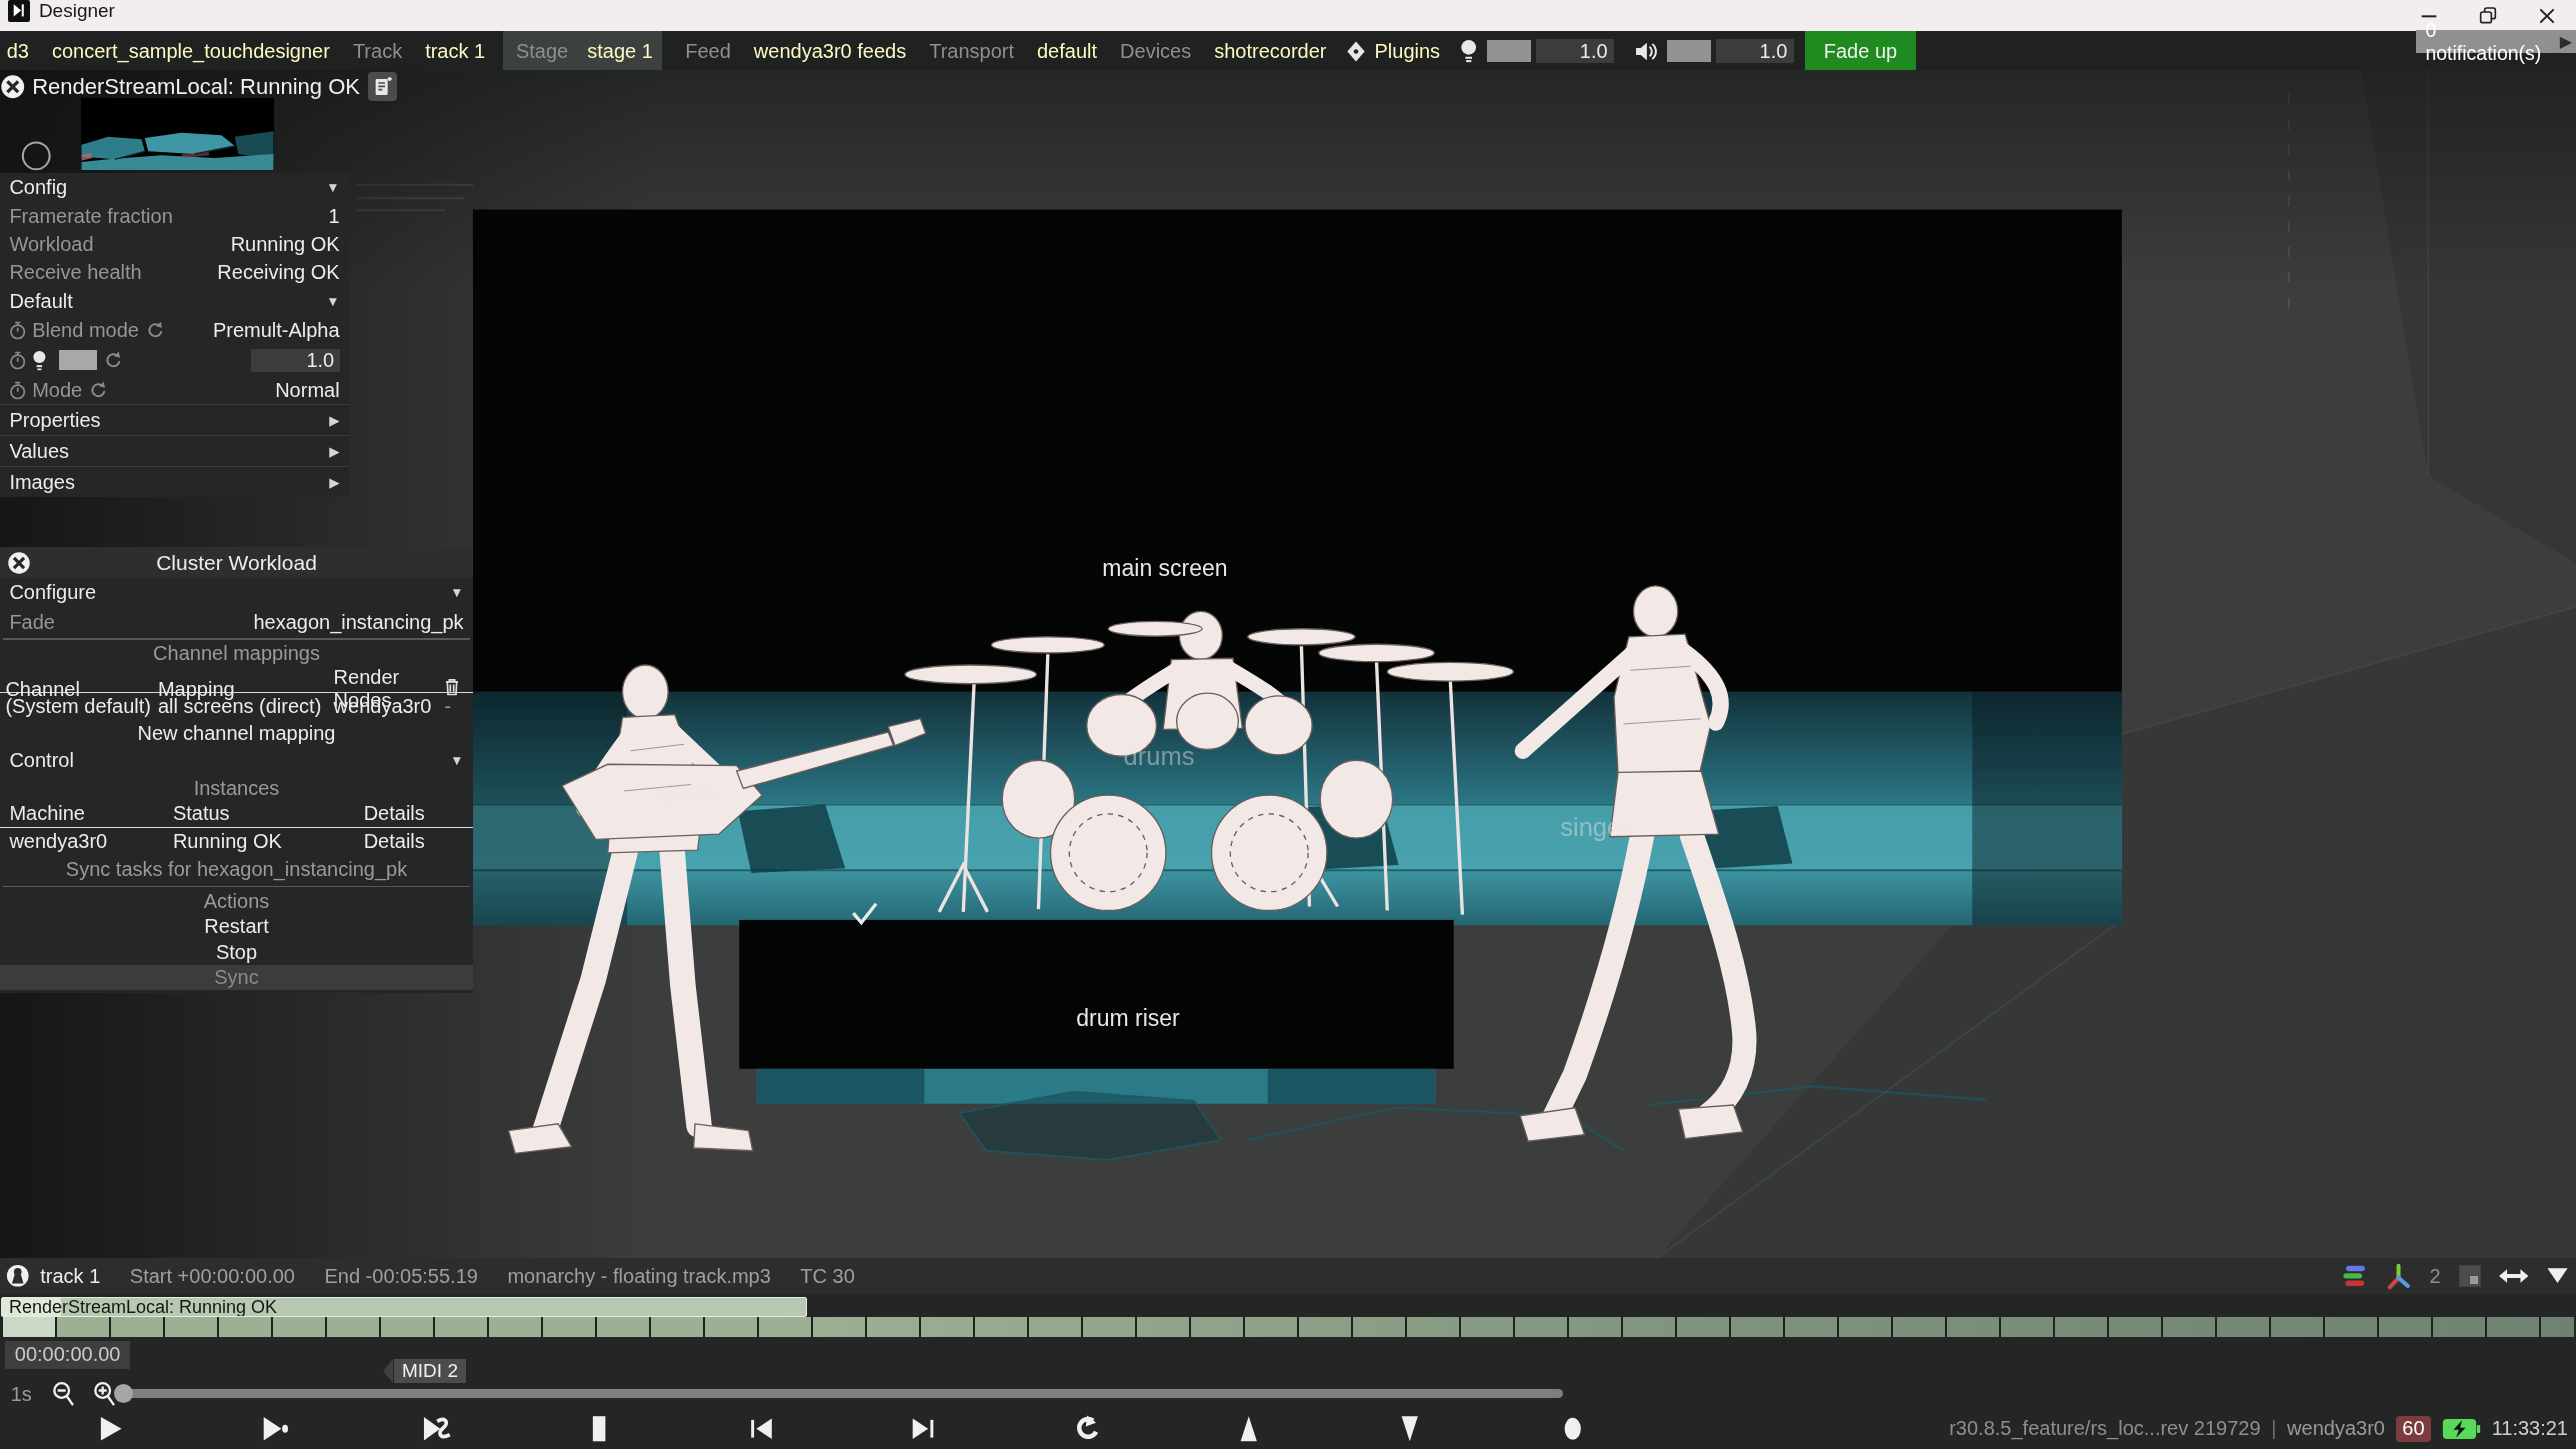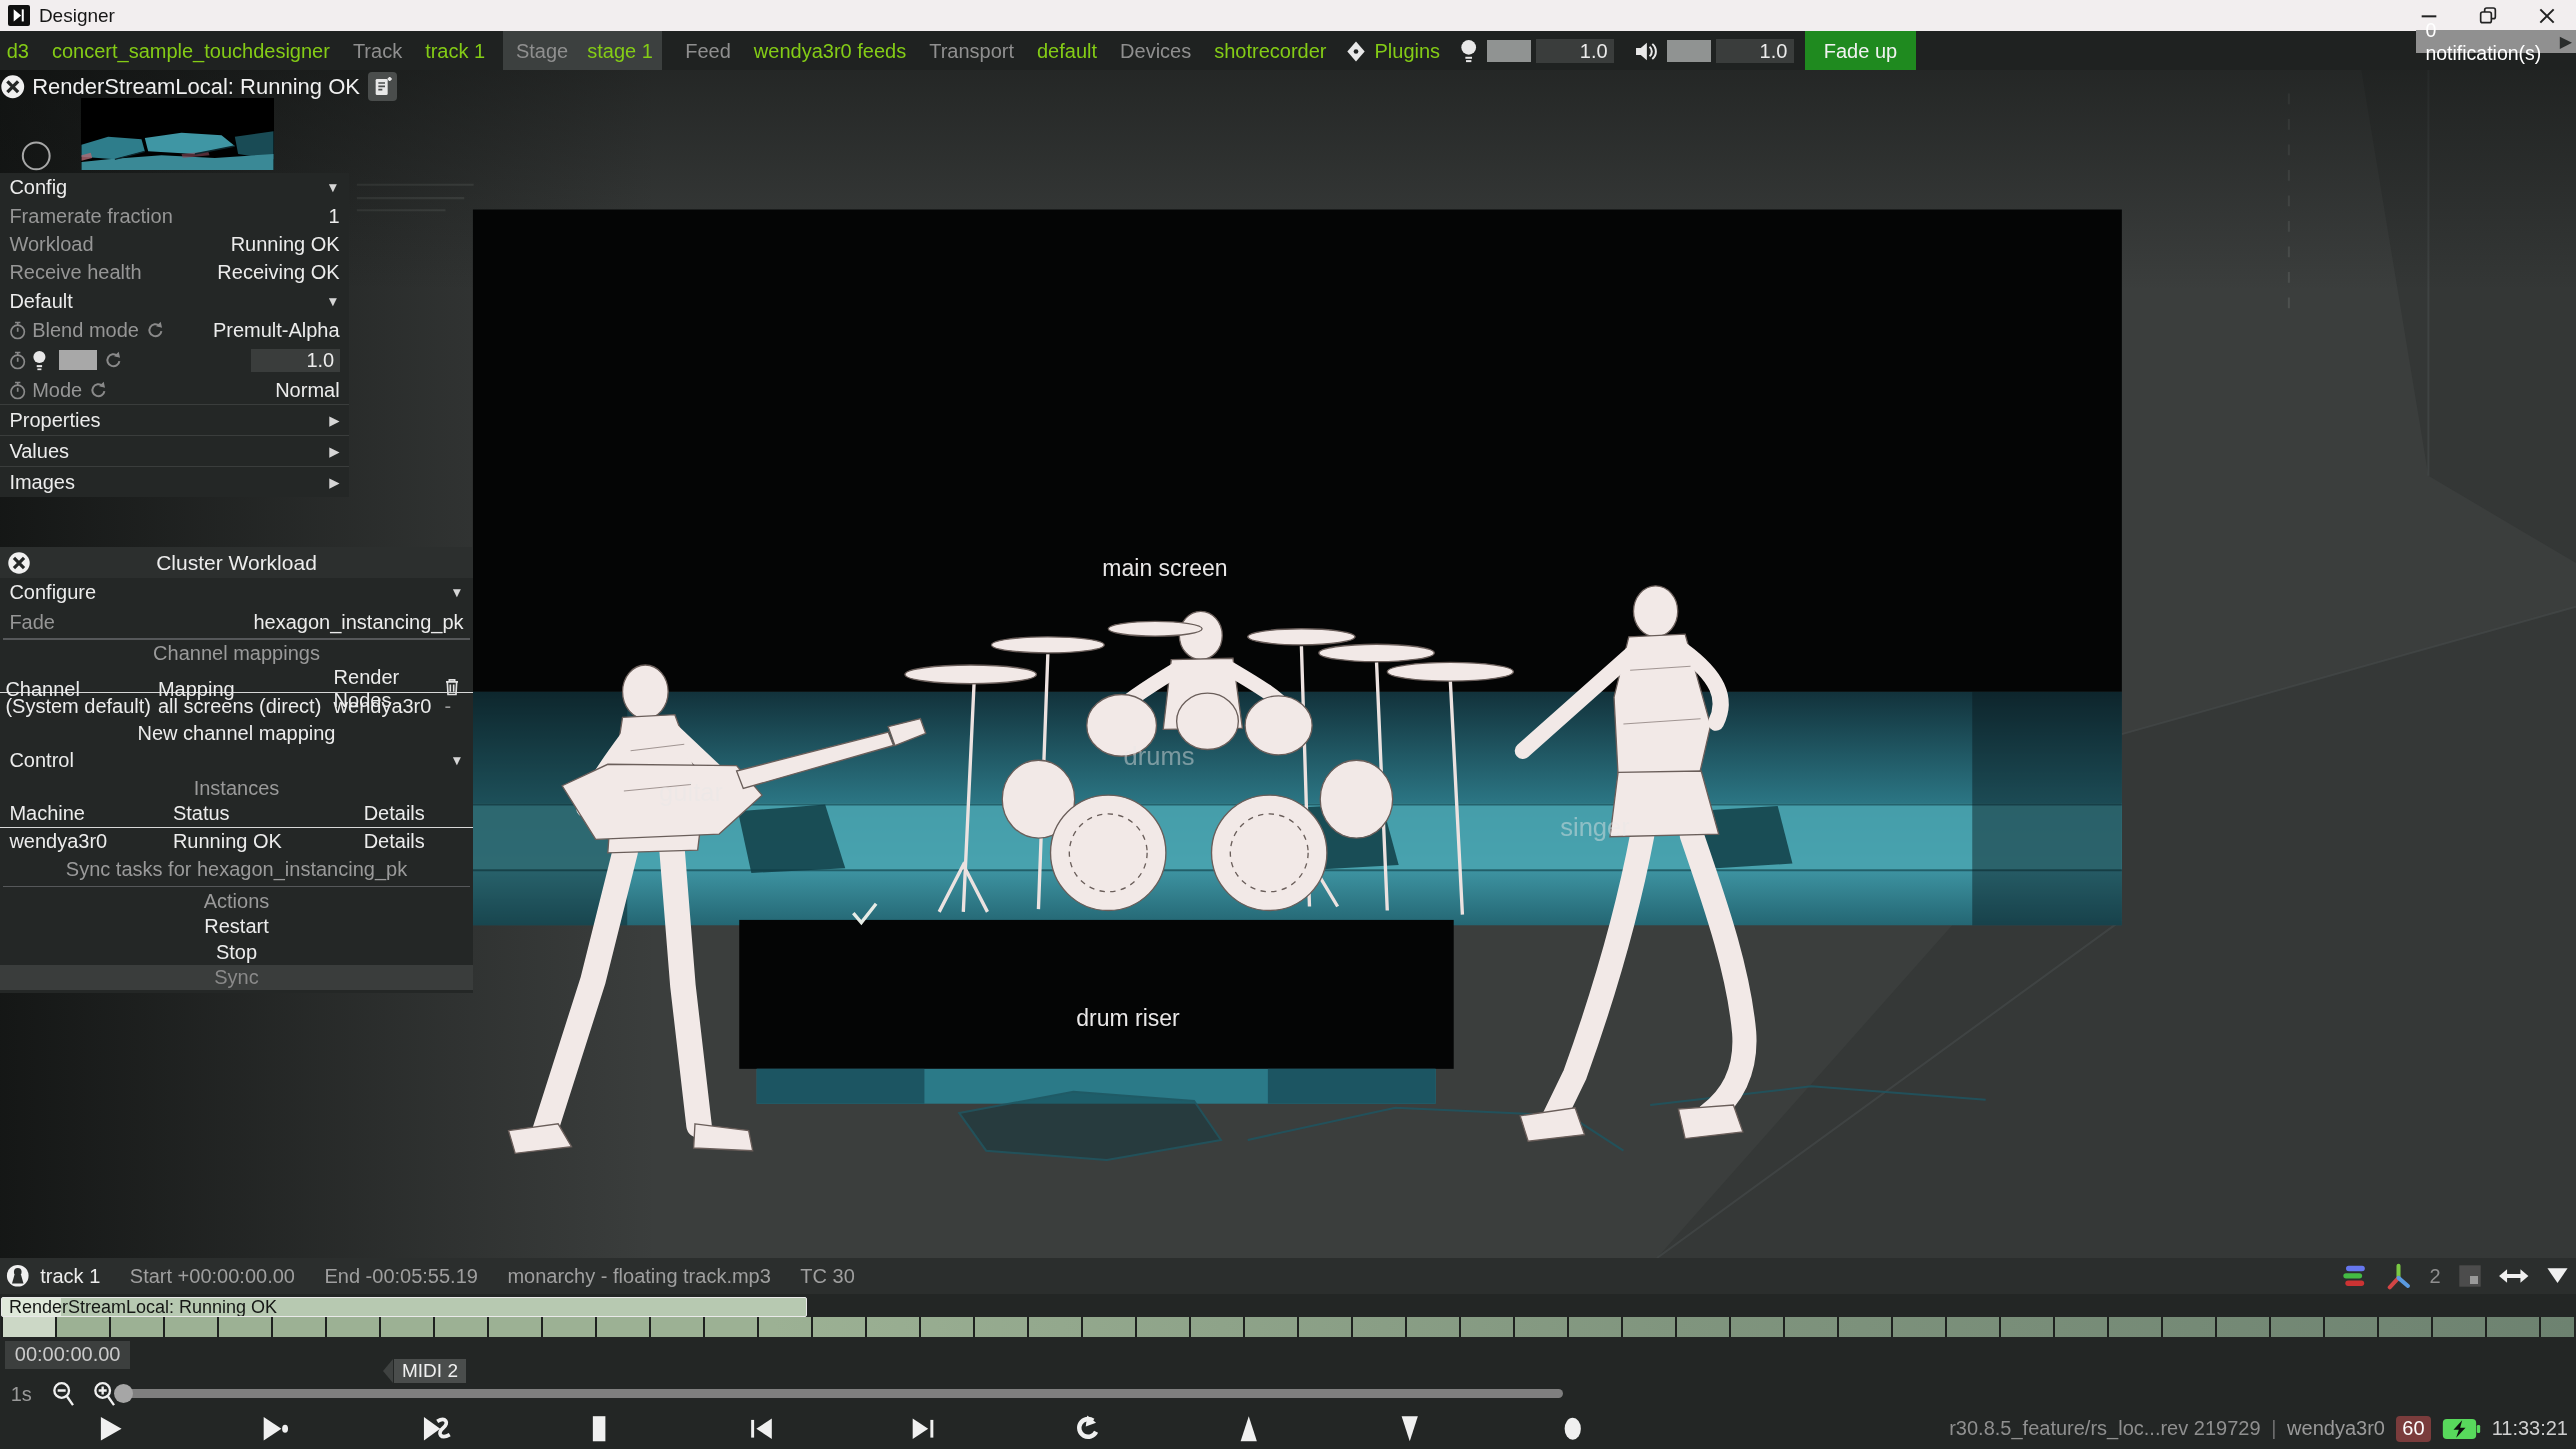--- a/index.html
+++ b/index.html
@@ -2,32 +2,32 @@
 <html style="--titlebar_bg: #f2eeef; --menubar_bg: #1f2221; --viewport_bg: #3b3e3d; --panel_bg: #242726; --panel_header_bg: #2c2f2e; --fade_green: #1f8a1f; --stage_teal: #3f96a4; --stage_teal_bright: #4aa4b0; --stage_teal_dark: #0d2b33; --clip_green: #b7c9b1; --clip_green_light: #dfe9da; --cells_green: #8da389; --fps_badge: #7a3c3c; --battery_green: #58d95c; --notification_bg: #909090; --figure: #f2e9e7; --bottom_bg: #232625; --trackbar_bg: #2b2e2d;font-size:10.7px"><head>
 <meta charset="utf-8">
 <style>
   * { margin:0; padding:0; box-sizing:border-box; }
   html,body { width:2576px; height:1449px; overflow:hidden; background:#1f2221;
     font-family:"Liberation Sans","DejaVu Sans",sans-serif; }
   #app { position:relative; width:2576px; height:1449px; }
 
   
   .titlebar { position:absolute; left:0; top:0; width:2576px; height:31px;
-    background:var(--titlebar_bg,#f2eeef); display:flex; align-items:center; }
+    background:var(--titlebar_bg,#f2eeef); display:flex; }
   .app-icon { width:21.5px; height:21.5px; margin-left:8px; background:#101010; border-radius:2px;
     display:flex; align-items:center; justify-content:center; }
   .titlebar .title { margin-left:9.4px; font-size:19px; color:#161616; }
   .win-controls { position:absolute; right:0; top:0; height:31px; display:flex; }
   .win-btn { width:59px; height:31px; display:flex; align-items:center; justify-content:center; }
 
   
   .menubar { position:absolute; left:0; top:31px; width:2576px; height:40px;
     background:var(--menubar_bg,#1f2221); display:flex; align-items:center; font-size:20px; }
   .menubar > * { flex:0 0 auto; }
-  .mi { color:#84cc16; margin-left:23px; white-space:nowrap; }
+  .mi { color:#fef9c3; margin-left:23px; white-space:nowrap; }
   .mi.muted { color:#8f8f8f; }
   .mi.first { margin-left:6.7px; }
   .hl { display:flex; align-items:center; align-self:stretch; background:#3c403f; padding:0 9.4px; margin-left:17.4px; }
   .hl .mi { margin-left:4px; }
   .hl .mi + .mi { margin-left:19px; }
   .mslider { width:44px; height:21.5px; background:#909392; margin-left:9.4px; }
   .mval { width:78px; height:24px; background:#3a3d3c; color:#ececec; font-size:20px;
     display:flex; align-items:center; justify-content:flex-end; padding-right:6.7px; margin-left:5.4px; }
   .fadeup { height:40px; margin-left:10.7px; background:var(--fade_green,#1f8a1f); color:#f2f2f2;
     display:flex; align-items:center; padding:0 19px; font-size:20px; border:none; }

